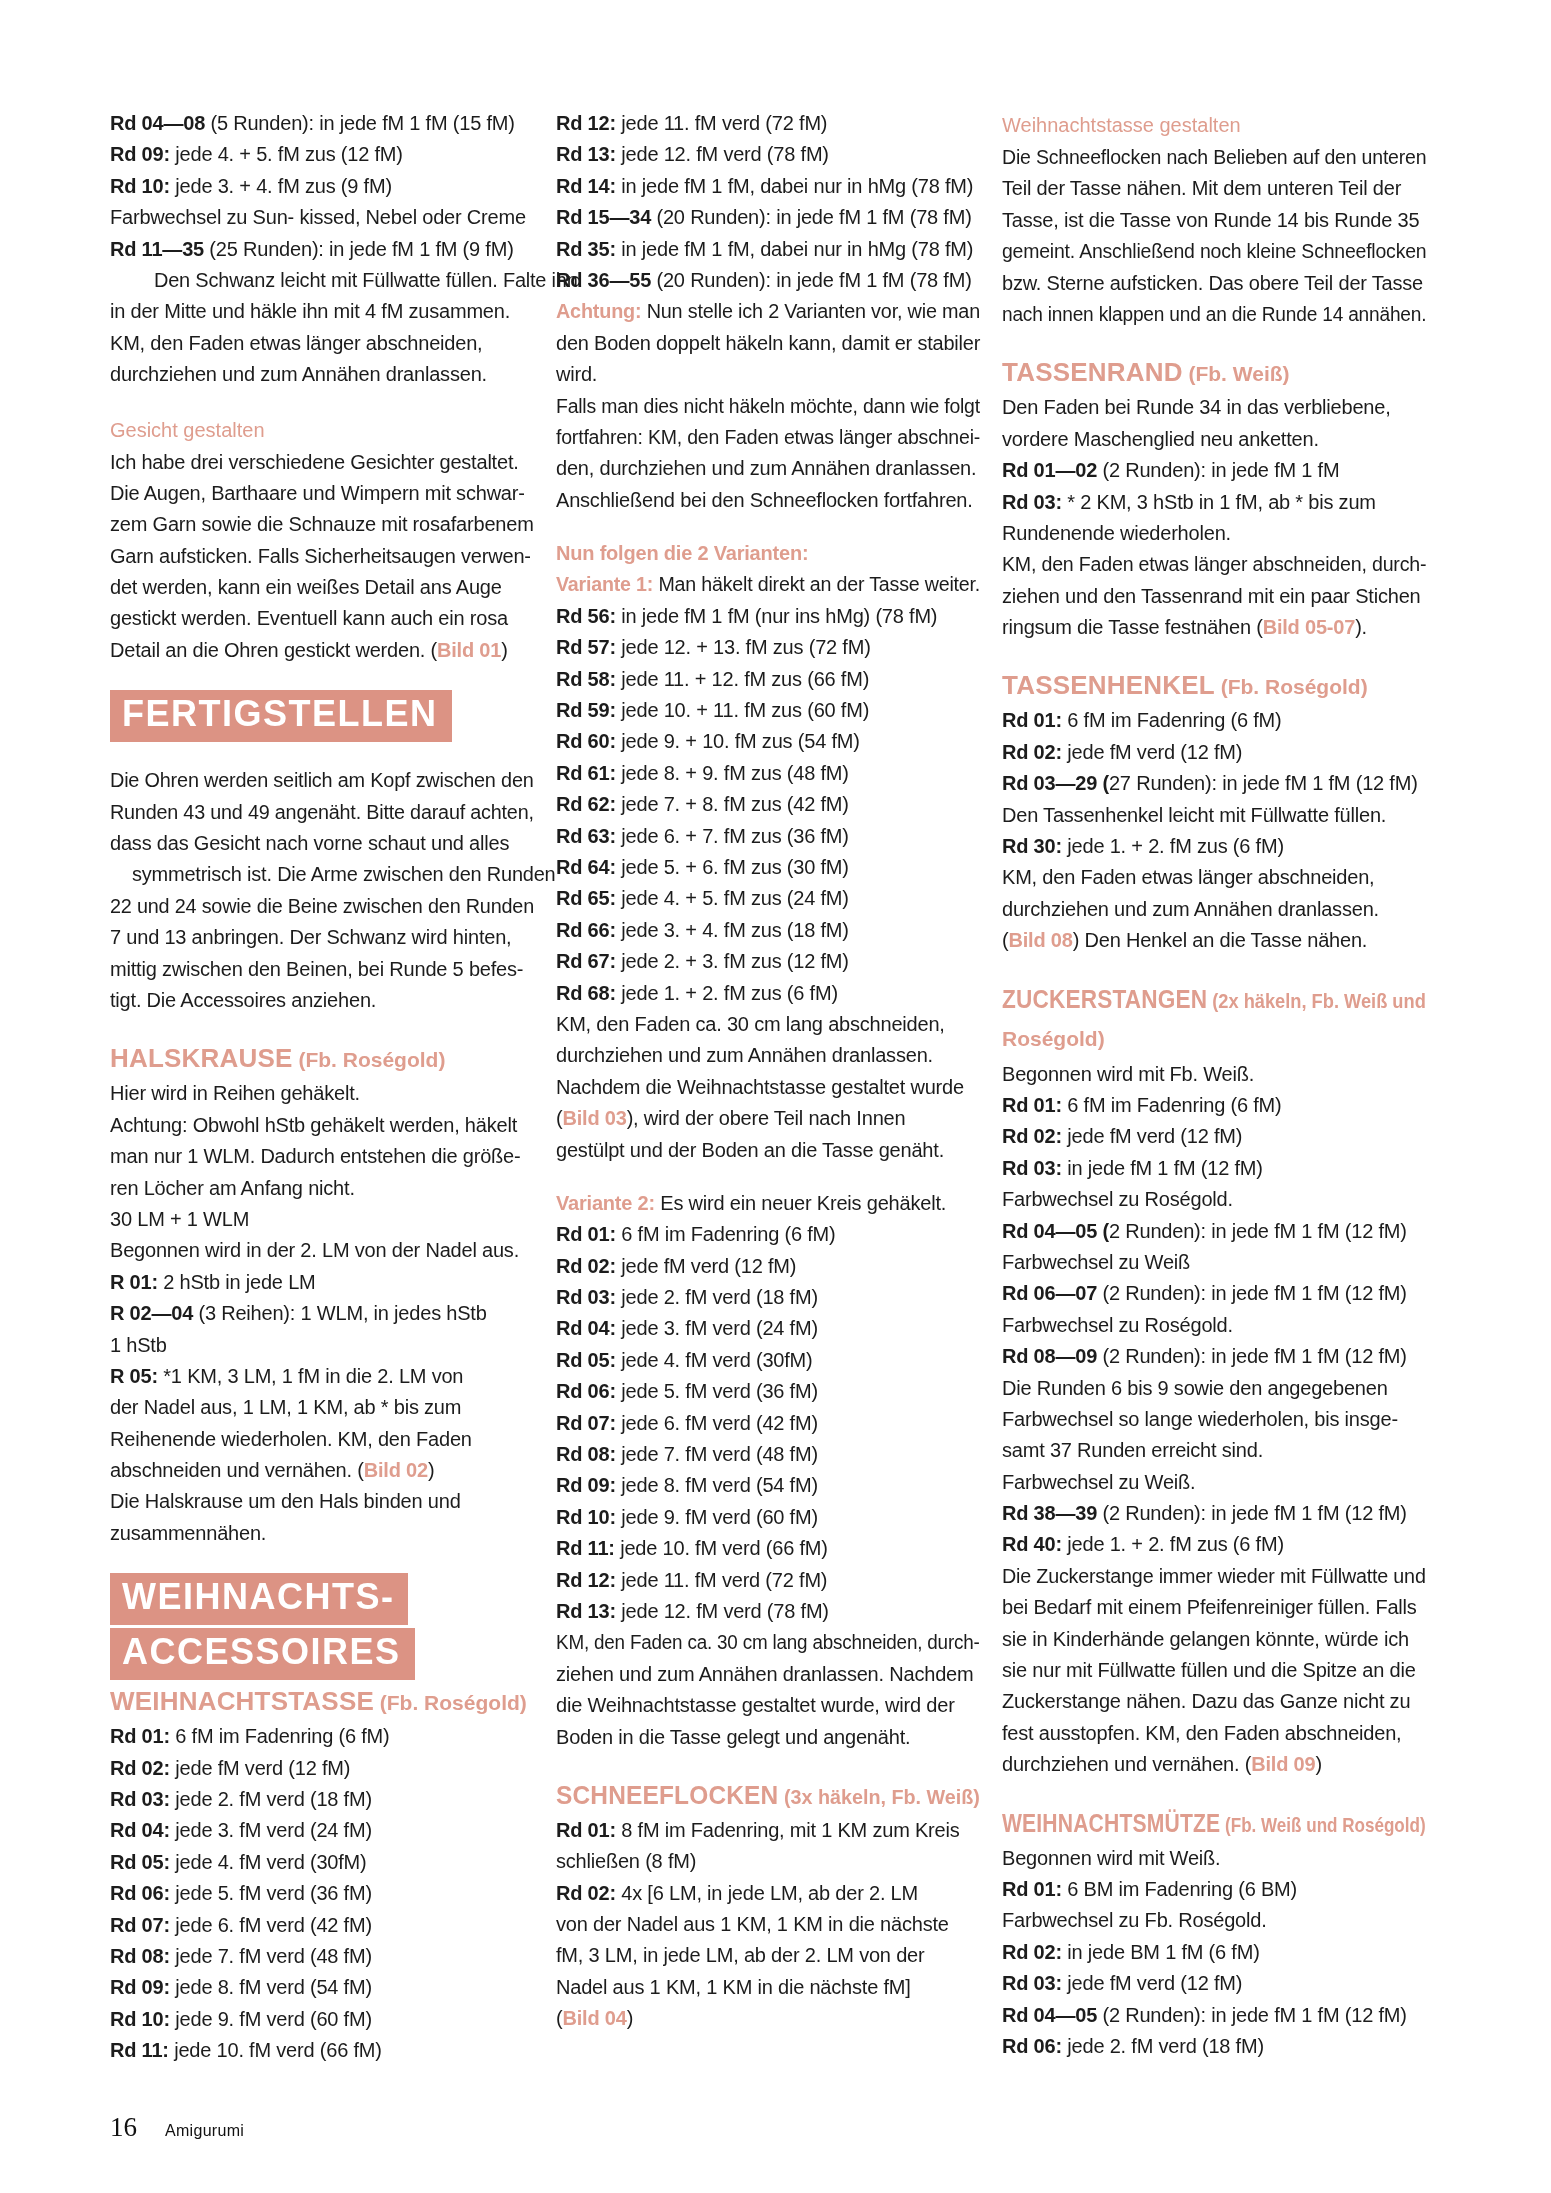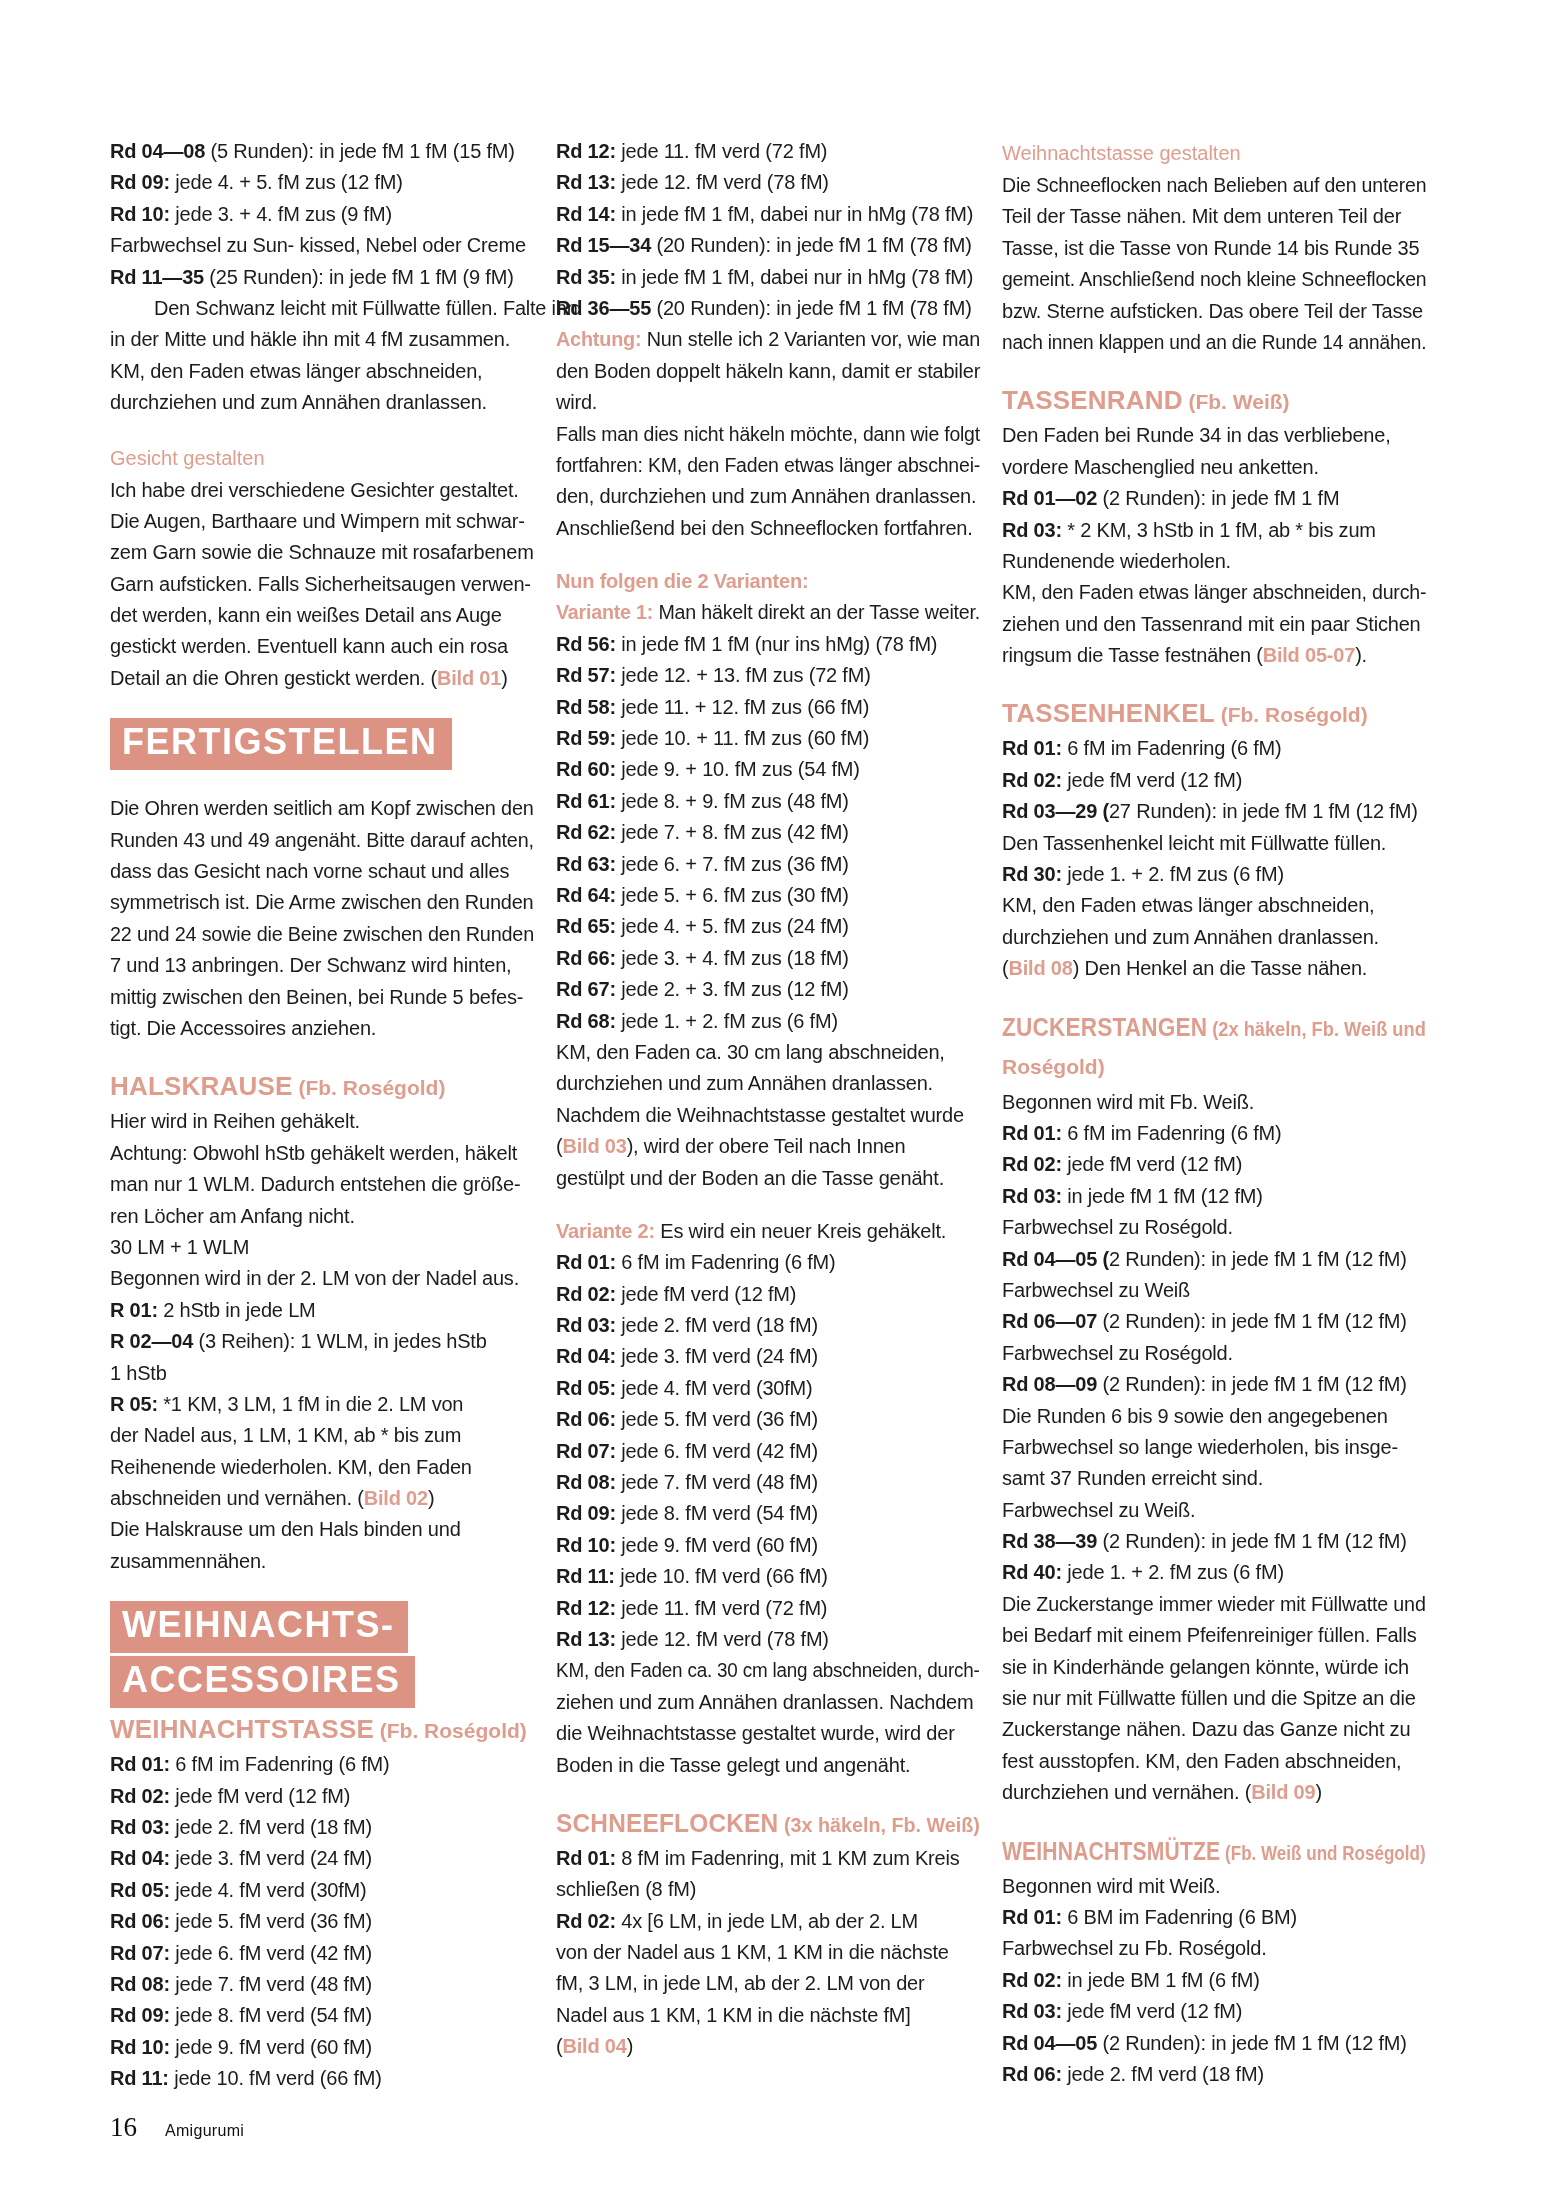--- a/index.html
+++ b/index.html
@@ -1,20 +1,20 @@
 <!DOCTYPE html>
 <html style="--accent: #DC9384; --accent-text: #DF9D8E;"><head>
 <meta charset="utf-8">
 <style>
   html,body{margin:0;padding:0;}
   body{
     width:1551px;height:2193px;position:relative;background:#ffffff;
     font-family:"Liberation Sans",sans-serif;color:#1c1c1c;overflow:hidden;
   }
-  .col{position:absolute;top:136px;width:424px;}
+  .col{position:absolute;top:108px;width:424px;}
   #col1{left:110px}
   #col2{left:556px}
   #col3{left:1002px}
 
   .bl-line{height:31.4px;line-height:31.4px;font-size:20px;letter-spacing:-0.2px;
            white-space:nowrap;transform-origin:0 50%;}
   .bl-h2{height:34px;line-height:34px;white-space:nowrap;transform-origin:0 50%;}
   .bl-h1{height:40px;line-height:40px;white-space:nowrap;transform-origin:0 50%;}
   .bl-gap{height:22px;}
   .bl-block{height:55px;display:flex;align-items:center;}
@@ -56,21 +56,21 @@
     <div class="bl-line"><span class="seg-n">gestickt werden.  Eventuell kann auch ein rosa</span></div>
     <div class="bl-line"><span class="seg-n">Detail an die Ohren gestickt werden. (</span><span class="seg-p">Bild 01</span><span class="seg-n">)</span></div>
     <div class="bl-gap"></div>
     <div class="bl-block">
       <span class="block-inner">FERTIGSTELLEN</span>
     </div>
     <div class="bl-gap"></div>
     <div class="bl-line" style="transform: scaleX(0.992974);"><span class="seg-n">Die Ohren werden seitlich am Kopf zwischen den</span></div>
     <div class="bl-line" style="transform: scaleX(0.988345);"><span class="seg-n">Runden 43 und 49 angenäht. Bitte darauf achten,</span></div>
     <div class="bl-line"><span class="seg-n">dass das Gesicht nach vorne schaut und alles</span></div>
-    <div class="bl-line" style="transform: scaleX(0.997647);"><span class="seg-n">symmetrisch ist. Die Arme zwischen den Runden</span></div>
+    <div class="bl-line" style="transform: scaleX(0.997647); margin-left: 22px;"><span class="seg-n">symmetrisch ist. Die Arme zwischen den Runden</span></div>
     <div class="bl-line" style="transform: scaleX(0.990654);"><span class="seg-n">22 und 24 sowie die Beine zwischen den Runden</span></div>
     <div class="bl-line"><span class="seg-n">7 und 13 anbringen. Der Schwanz wird hinten,</span></div>
     <div class="bl-line"><span class="seg-n">mittig zwischen den Beinen, bei Runde 5 befes-</span></div>
     <div class="bl-line"><span class="seg-n">tigt. Die Accessoires anziehen.</span></div>
     <div class="bl-gap"></div>
     <div class="bl-h1"><span class="seg-H">HALSKRAUSE</span><span class="seg-h"> (Fb. Roségold)</span></div>
     <div class="bl-line"><span class="seg-n">Hier wird in Reihen gehäkelt.</span></div>
     <div class="bl-line"><span class="seg-n">Achtung: Obwohl hStb gehäkelt werden, häkelt</span></div>
     <div class="bl-line"><span class="seg-n">man nur 1 WLM. Dadurch entstehen die größe-</span></div>
     <div class="bl-line"><span class="seg-n">ren Löcher am Anfang nicht.</span></div>

